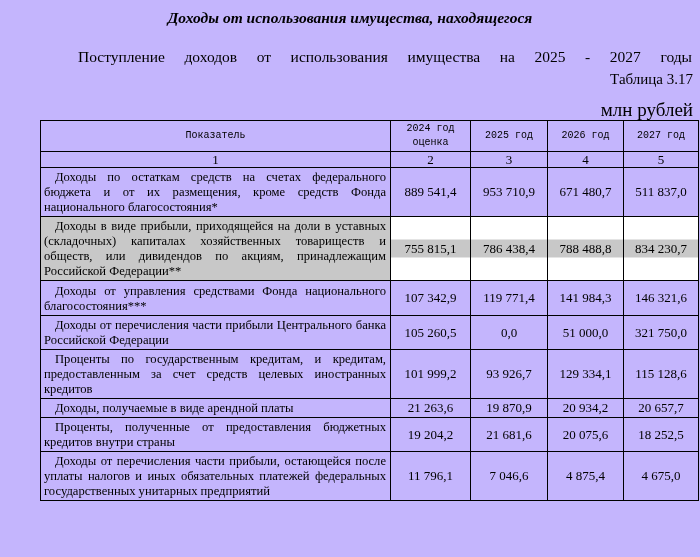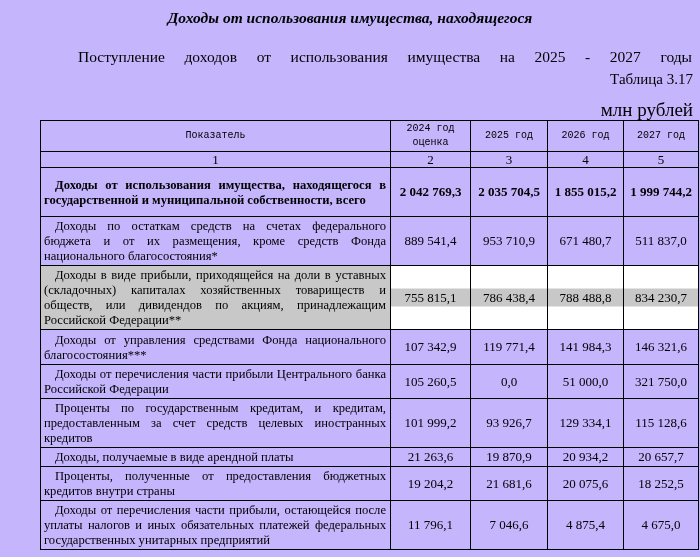--- a/index.html
+++ b/index.html
@@ -119,27 +119,20 @@
         </tr>
       <tr style="height:16px">
           <td class="numrow-cell">1</td>
           <td class="numrow-cell">2</td>
           <td class="numrow-cell">3</td>
           <td class="numrow-cell">4</td>
           <td class="numrow-cell">5</td>
         </tr>
     </thead>
     <tbody>
-        <tr class="bold" style="height: 49px;">
-          <td class="label-cell">Доходы от использования имущества, находящегося в государственной и муниципальной собственности, всего</td>
-          <td class="num-cell">2 042 769,3</td>
-          <td class="num-cell">2 035 704,5</td>
-          <td class="num-cell">1 855 015,2</td>
-          <td class="num-cell">1 999 744,2</td>
-        </tr>
         <tr style="height: 46px;">
           <td class="label-cell">Доходы по остаткам средств на счетах федерального бюджета и от их размещения, кроме средств Фонда национального благосостояния*</td>
           <td class="num-cell">889 541,4</td>
           <td class="num-cell">953 710,9</td>
           <td class="num-cell">671 480,7</td>
           <td class="num-cell">511 837,0</td>
         </tr>
         <tr style="height: 60px;">
           <td class="label-cell hl">Доходы в виде прибыли, приходящейся на доли в уставных (складочных) капиталах хозяйственных товариществ и обществ, или дивидендов по акциям, принадлежащим Российской Федерации**</td>
           <td class="num-cell hl-num">755 815,1</td>

